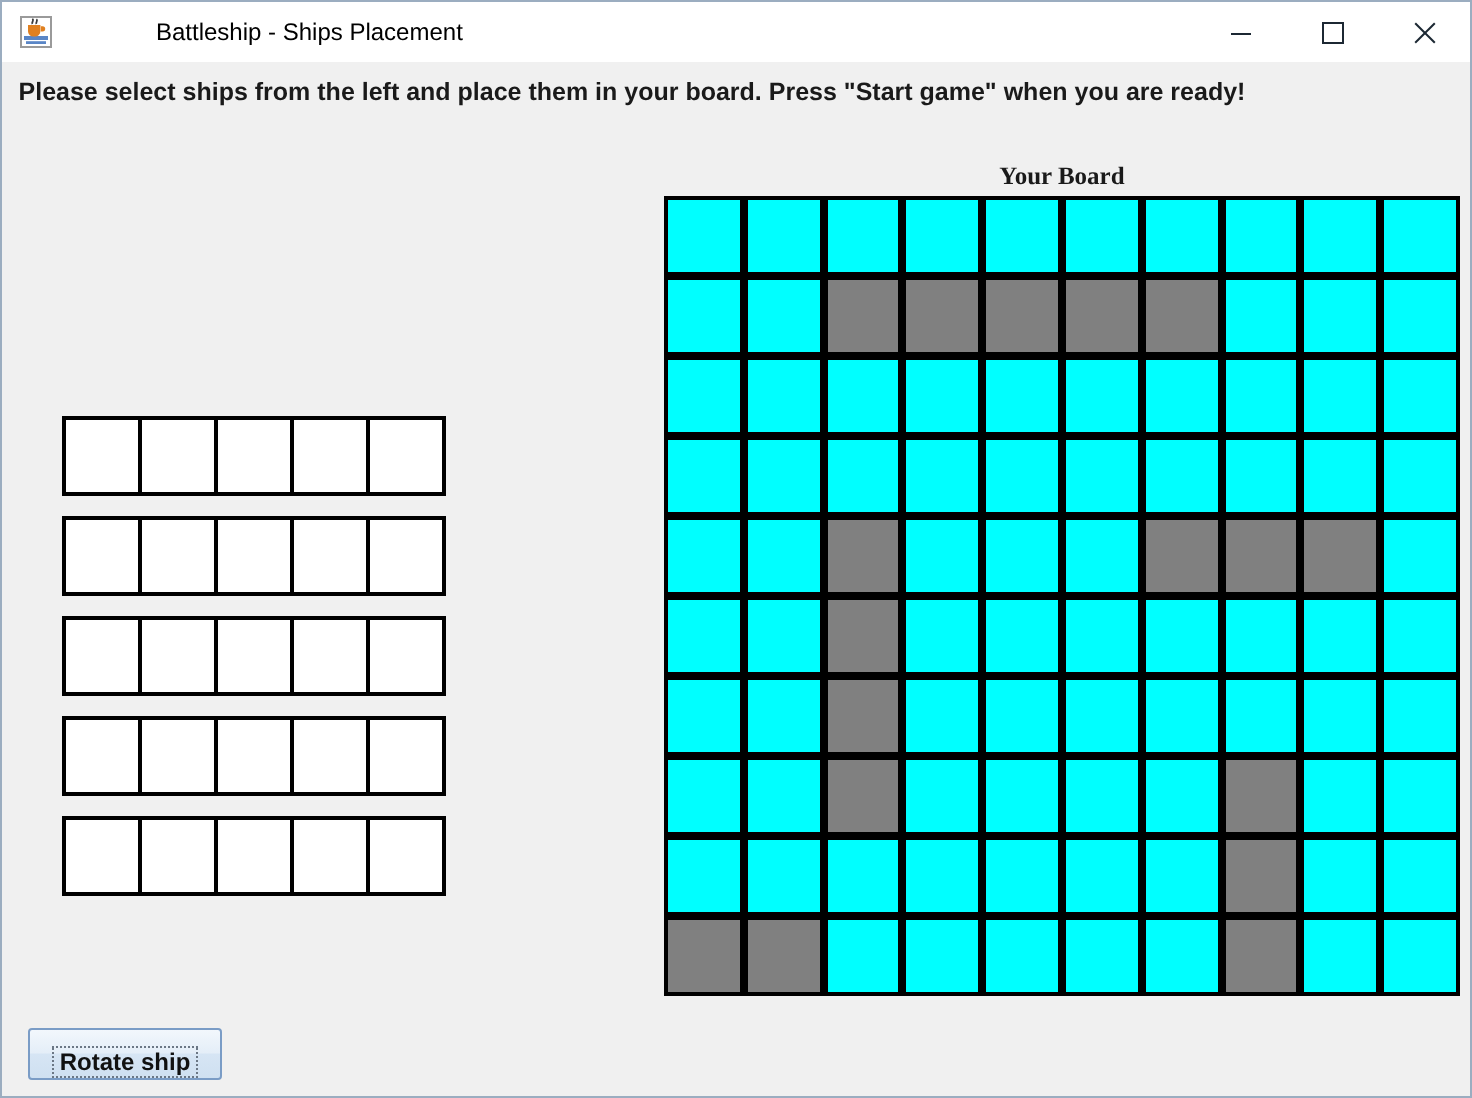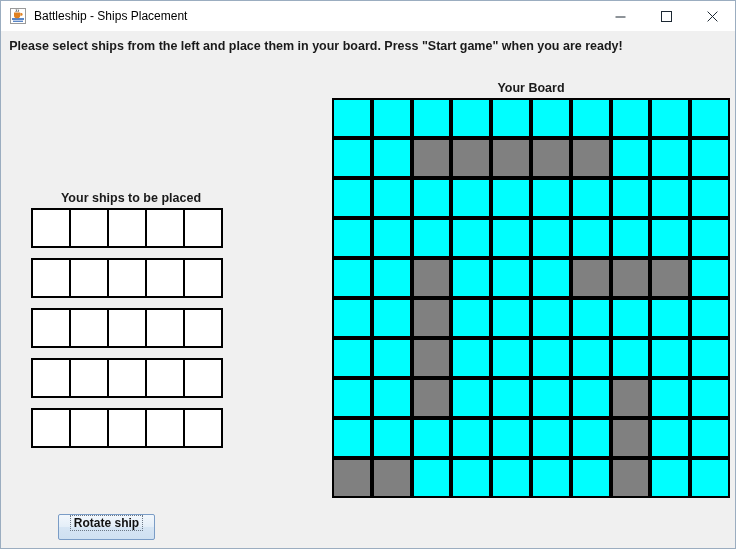--- a/index.html
+++ b/index.html
@@ -25,20 +25,21 @@
   
   .titlebar {
     position: absolute;
     left: 0; top: 0;
     width: 734px;
     height: 30px;
     background: #ffffff;
     border-bottom: 1px solid #e3e3e3;
     display: flex;
     align-items: center;
+    gap: 44px;
   }
   .title-icon {
     width: 16px;
     height: 16px;
     margin-left: 9px;
     margin-right: 8px;
     flex: 0 0 auto;
     display: block;
   }
   .title-text {
@@ -122,20 +123,21 @@
   .board-title {
     position: absolute;
     left: 331px;
     top: 50px;
     width: 398px;
     text-align: center;
     font-size: 12.5px;
     font-weight: bold;
     color: #1a1a1a;
     white-space: nowrap;
+    font-family: Liberation Serif, serif;
   }
   .board {
     position: absolute;
     left: 331px;
     top: 67px;
     display: grid;
     grid-template-columns: repeat(10, 39.8px);
     grid-template-rows: repeat(10, 40px);
   }
   .board-cell {
@@ -155,24 +157,23 @@
     height: 26px;
     box-sizing: border-box;
     border: 1px solid #7a9cc6;
     border-radius: 2px;
     background: linear-gradient(to bottom, #f2f7fc 0%, #e4eef8 48%, #d6e5f4 50%, #cfe0f1 100%);
     font-family: "Liberation Sans", sans-serif;
     font-size: 12px;
     font-weight: bold;
     color: #111111;
     display: flex;
-    align-items: flex-start;
+    align-items: flex-end;
     justify-content: center;
     padding: 0;
-    margin-left: 44px;
   }
   .btn-rotate {
     left: 13px;
     bottom: 8px;
     width: 97px;
   }
   .btn-rotate .focus-ring {
     border: 1px dotted #6b7785;
     padding: 1px 3px;
     line-height: 1;
@@ -217,21 +218,20 @@
           <line x1="10.4" y1="0.6" x2="0.6" y2="10.4" stroke="#1c2833" stroke-width="1"></line>
         </svg>
       </button>
     </div>
   </div>
 
   <div class="client">
 
     <div class="instruction">Please select ships from the left and place them in your board. Press "Start game" when you are ready!</div>
 
-    <div class="ships-title">Your ships to be placed</div>
     <div class="ships-panel" id="ships-panel">
         <div class="ship-row">
           <div class="ship-cell"></div>
           <div class="ship-cell"></div>
           <div class="ship-cell"></div>
           <div class="ship-cell"></div>
           <div class="ship-cell"></div>
         </div>
         <div class="ship-row">
           <div class="ship-cell"></div>

